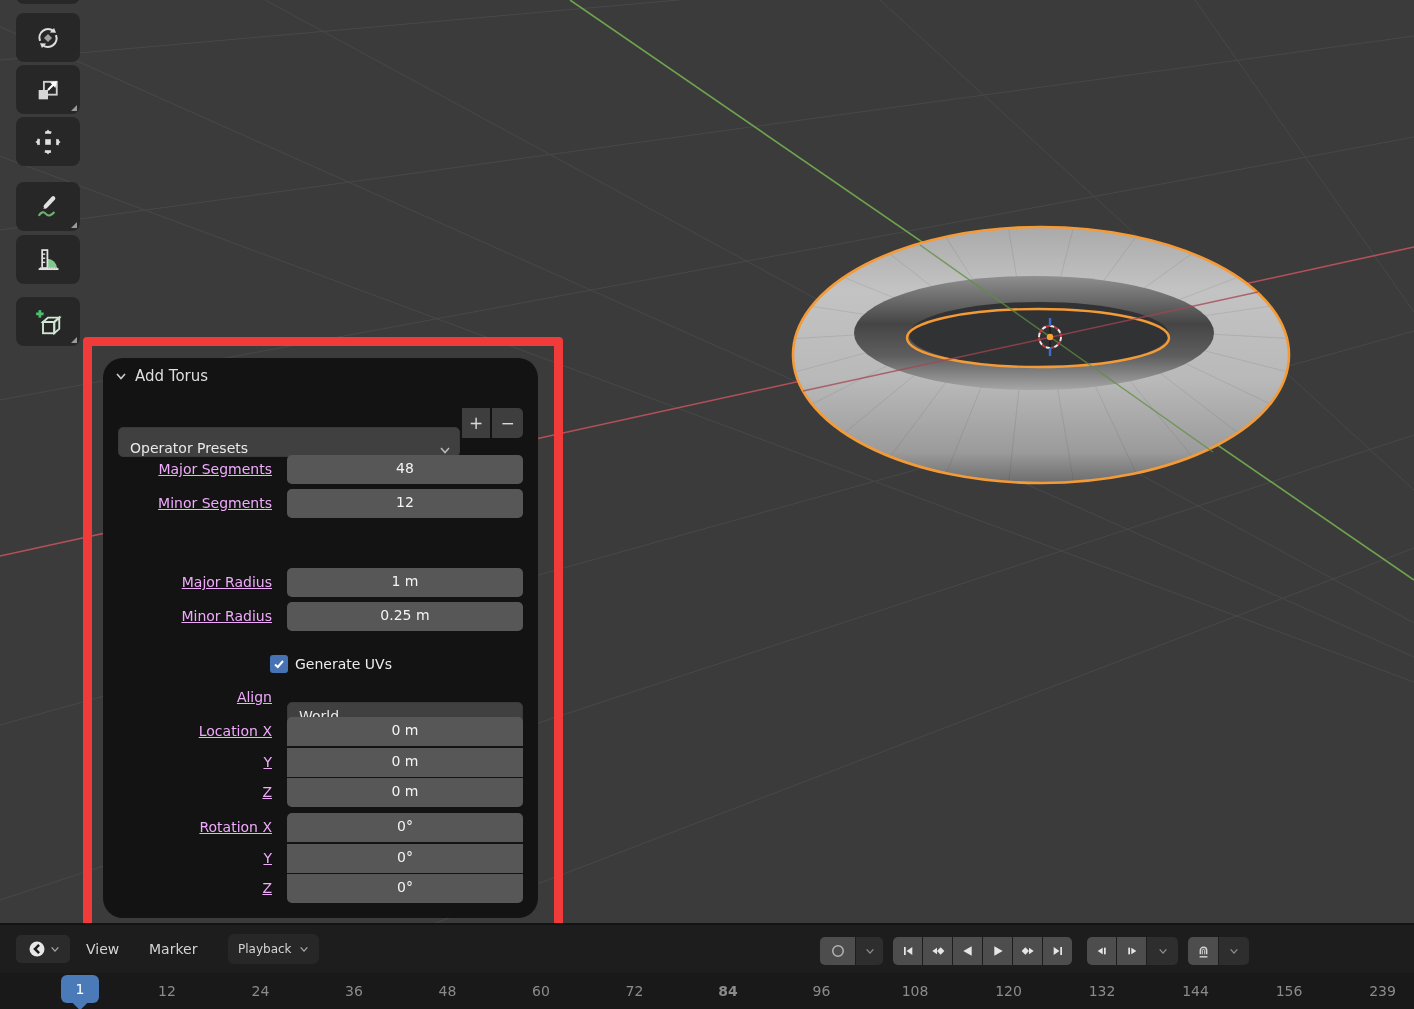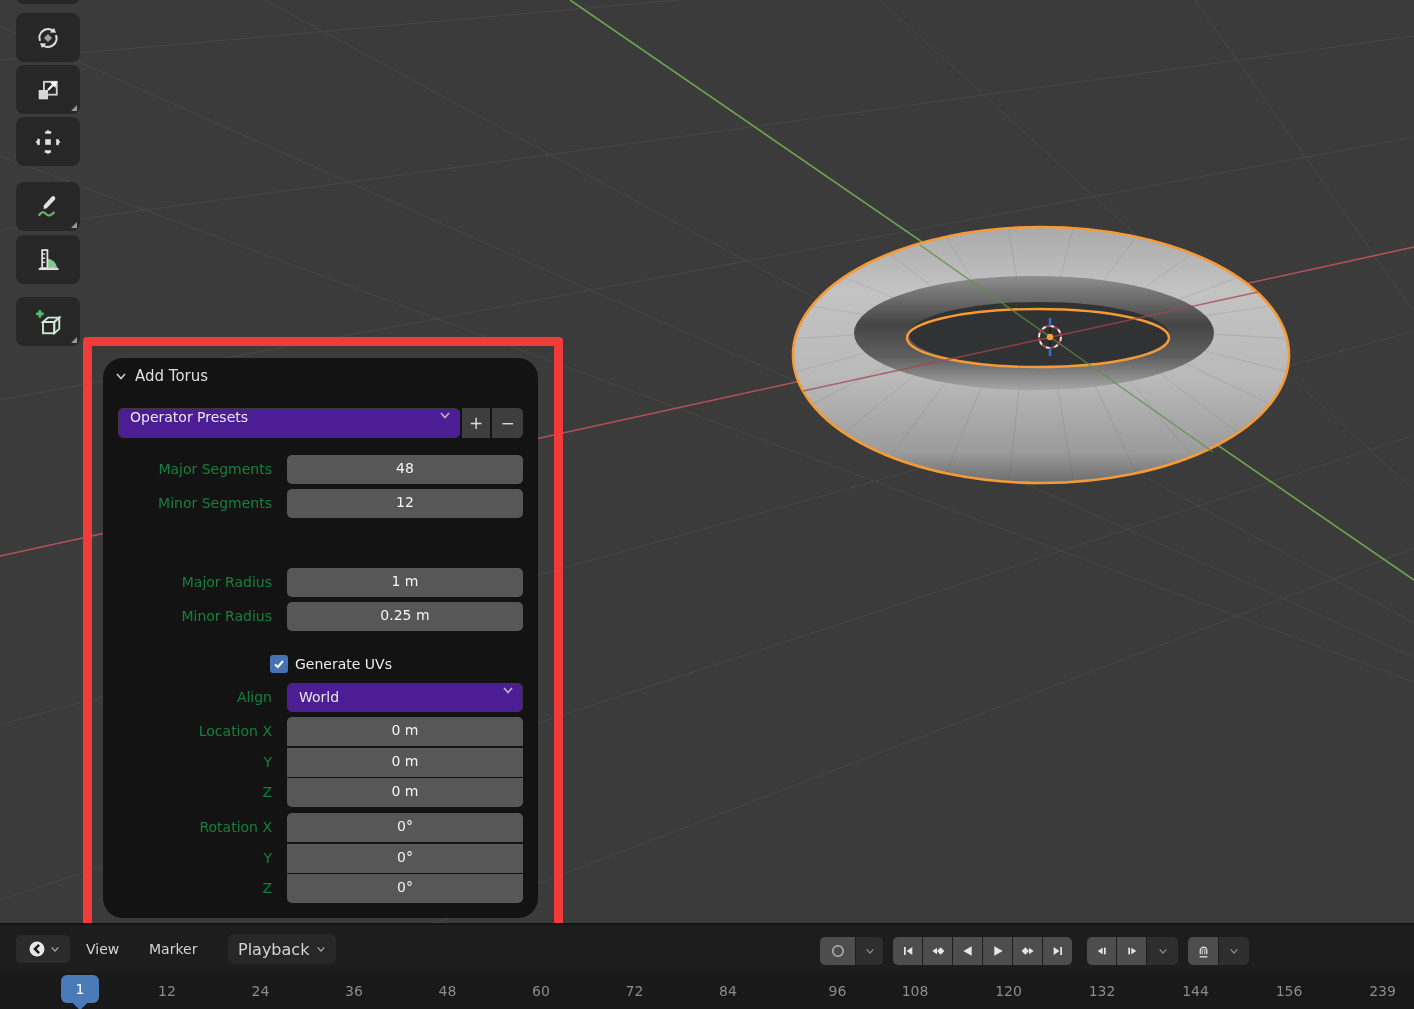--- a/index.html
+++ b/index.html
@@ -18,26 +18,26 @@
              border-left:6px solid transparent; border-bottom:6px solid #9a9a9a; }
   #tool-move { top:-45px; }
   #tool-rotate { top:13px; } #tool-scale { top:65px; } #tool-transform { top:117px; }
   #tool-annotate { top:182px; } #tool-measure { top:235px; } #tool-addcube { top:297px; }
 
   
   #panel { position:absolute; left:103px; top:358px; width:435px; height:560px;
            background:#131313; border-radius:20px; z-index:20; font-size:14px; }
   .prow { position:absolute; left:0; width:435px; height:29px; }
   .plabel { position:absolute; left:0; top:0; width:169px; height:29px; line-height:29px;
-            text-align:right; color:#15803d; }
+            text-align:right; color:#f0abfc;text-decoration:underline; }
   .pfield { position:absolute; left:184px; top:0; width:236px; height:29px; line-height:27px; }
   .slider { background:#575757; border-radius:5px; text-align:center; color:#f4f4f4; }
   .slider.top { border-radius:5px 5px 0 0; } .slider.mid { border-radius:0; } .slider.bot { border-radius:0 0 5px 5px; }
-  .dropdown { background:#4c1d95; border:1px solid #3a3a3a; border-radius:5px; color:#e9e9e9;
-              padding-left:11px; display:flex; align-items:flex-start; }
+  .dropdown { background:#404040; border:1px solid #3a3a3a; border-radius:5px; color:#e9e9e9;
+              padding-left:11px; display:flex; align-items:flex-end;margin-top:19px; }
   .dropdown .chev { margin-left:auto; margin-right:8px; display:flex; }
   #panel-header { position:absolute; left:12px; top:9px; display:flex; align-items:center; gap:8px;
                   color:#dedede; font-size:15px; }
   #presets-row { position:absolute; left:15px; top:50px; width:405px; height:30px; display:flex; }
   #presets-dd { width:342px; height:30px; }
   .minibtn { width:28px; height:30px; background:#3e3e3e; color:#d9d9d9; font-size:17px;
              display:flex; align-items:center; justify-content:center; margin-left:2px; }
   #preset-minus { border-radius:0 5px 5px 0; width:31px; }
   #uvs-row { position:absolute; left:167px; top:296px; height:20px; display:flex; align-items:center; gap:7px; }
   #uvs-box { width:18px; height:18px; background:#4772b3; border-radius:3px;
@@ -50,21 +50,21 @@
 
   
   #timeline { position:absolute; left:0; top:923px; width:1414px; height:86px;
               background:#1d1d1d; border-top:2px solid #141414; }
   #tl-menu { position:absolute; left:0; top:0; width:1414px; height:48px; background:#1d1d1d; }
   #editor-btn { position:absolute; left:16px; top:10px; width:54px; height:28px; background:#2b2b2b;
                 border-radius:5px; display:flex; align-items:center; justify-content:center; gap:3px; }
   .menu-item { position:absolute; top:0; height:48px; line-height:48px; color:#d4d4d4; font-size:14px;text-align:center; }
   #menu-view { left:86px; } #menu-marker { left:149px; }
   #menu-playback { position:absolute; left:228px; top:9px; height:30px; background:#272727; border-radius:6px;
-                   display:flex; align-items:center; padding:0 10px; gap:7px; color:#d4d4d4; font-size:16px; }
+                   display:flex; align-items:center; padding:0 10px; gap:7px; color:#d4d4d4; font-size:12px; }
   .tgroup { position:absolute; top:12px; height:28px; display:flex; }
   .tbtn { width:29px; height:28px; background:#4d4d4d; margin-right:1px;
           display:flex; align-items:center; justify-content:center; }
   .tbtn.dark { background:#2e2e2e; margin-right:0; }
   .rl { border-radius:5px 0 0 5px; } .rr { border-radius:0 5px 5px 0; margin-right:0; }
   #grp-record { left:820px; } #grp-transport { left:893px; } #grp-frame { left:1087px; } #grp-snap { left:1188px; }
   #tl-ruler { position:absolute; left:0; top:48px; width:1414px; height:36px; background:#191919; }
   .tick { position:absolute; top:0; height:36px; line-height:36px; transform:translateX(-50%);
           color:#8b8b8b; font-size:14px; }
   #cur-frame { position:absolute; left:61px; top:2px; width:38px; height:28px; background:#4a7bb8;
@@ -423,22 +423,22 @@
 
     <div id="tl-ruler">
       <div id="cur-frame">1</div>
       <div id="ticks">
           <span class="tick" style="left: 167px;">12</span>
           <span class="tick" style="left: 260.5px;">24</span>
           <span class="tick" style="left: 354px;">36</span>
           <span class="tick" style="left: 447.5px;">48</span>
           <span class="tick" style="left: 541px;">60</span>
           <span class="tick" style="left: 634.5px;">72</span>
-          <span class="tick" style="left: 728px;">84</span>
-          <span class="tick" style="left: 821.5px; margin-left: 16px;">96</span>
+          <span class="tick" style="left: 728px; font-weight: bold;">84</span>
+          <span class="tick" style="left: 821.5px;">96</span>
           <span class="tick" style="left: 915px;">108</span>
           <span class="tick" style="left: 1008.5px;">120</span>
           <span class="tick" style="left: 1102px;">132</span>
           <span class="tick" style="left: 1195.5px;">144</span>
           <span class="tick" style="left: 1289px;">156</span>
           <span class="tick" style="left: 1382.5px;">239</span>
         </div>
     </div>
   </div>
 </div>

